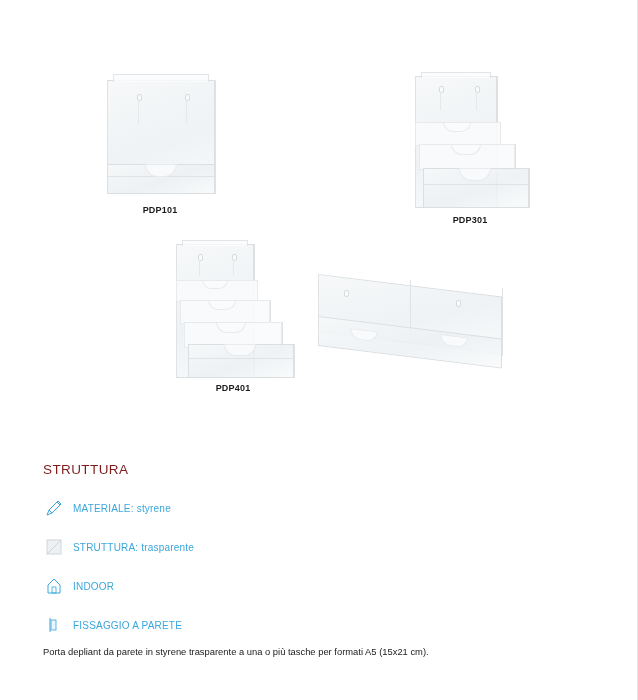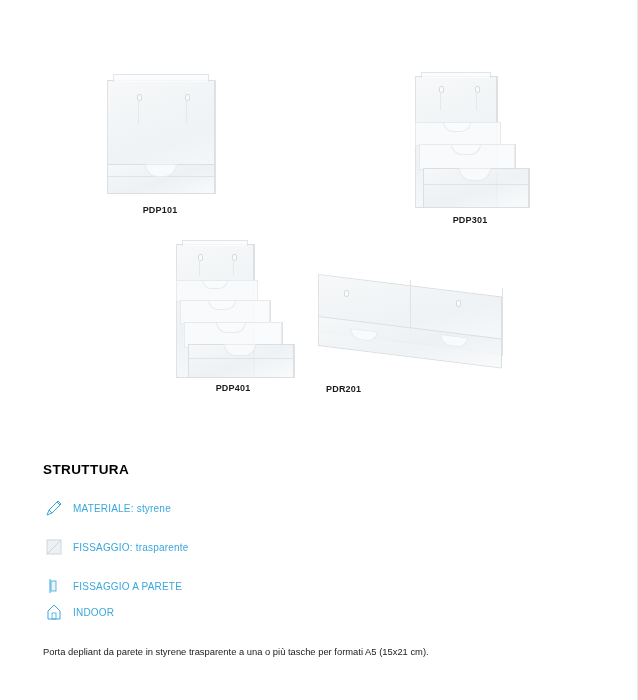--- a/index.html
+++ b/index.html
@@ -77,23 +77,23 @@
   }
 
   
   .struttura {
     position: absolute;
     left: 43px;
     top: 462px;
     width: 560px;
   }
   .struttura-title {
-    color: #000000;
+    color: #7f1d1d;
     font-size: 13.5px;
-    font-weight: bold;
+    font-weight: normal;
     letter-spacing: 0.4px;
     margin: 0 0 18px 0;
   }
   .spec-row {
     display: flex;
     align-items: center;
     height: 26px;
     margin-bottom: 0px;
   }
   .spec-icon {
@@ -224,21 +224,20 @@
 
         <div class="panel faint" style="left:50px; top:66px; width:28px; height:11px; border-radius:0 0 12px 12px; transform: skewY(7deg); transform-origin:left top;"></div>
         <div class="panel faint" style="left:140px; top:72px; width:28px; height:11px; border-radius:0 0 12px 12px; transform: skewY(7deg); transform-origin:left top;"></div>
 
         <div class="edge v" style="left:18px; top:12px; height:68px;"></div>
         <div class="edge v" style="left:202px; top:26px; height:68px;"></div>
 
         <div class="hole" style="left:44px; top:28px;"></div>
         <div class="hole" style="left:156px; top:38px;"></div>
       </div>
-      <div class="caption" style="text-align:left; padding-left:26px;">PDR201</div>
     </div>
 
   </div>
 
   <div class="struttura">
     <div class="struttura-title">STRUTTURA</div>
 
     <div class="spec-row" style="margin-bottom:13px;">
       <span class="spec-icon icon-pen">
         <svg width="22" height="22" viewBox="0 0 22 22">
@@ -250,39 +249,39 @@
       <span class="spec-label">MATERIALE: styrene</span>
     </div>
 
     <div class="spec-row" style="margin-bottom:13px;">
       <span class="spec-icon icon-square">
         <svg width="22" height="22" viewBox="0 0 22 22">
           <rect x="4" y="4" width="14" height="14" fill="#eef1f3" stroke="#cfd6db" stroke-width="1"></rect>
           <path d="M4 18 L18 4" stroke="#cfd6db" stroke-width="1"></path>
         </svg>
       </span>
-      <span class="spec-label">FISSAGGIO: trasparente</span>
+      <span class="spec-label">STRUTTURA: trasparente</span>
+    </div>
+
+    <div class="spec-row" style="margin-bottom:13px;">
+      <span class="spec-icon icon-home">
+        <svg width="22" height="22" viewBox="0 0 22 22">
+          <path d="M5 10 L11 4 L17 10 L17 18 L5 18 Z" fill="none" stroke="#3aa7dc" stroke-width="1"></path>
+          <rect x="9" y="12" width="4" height="6" fill="none" stroke="#3aa7dc" stroke-width="0.8"></rect>
+        </svg>
+      </span>
+      <span class="spec-label">INDOOR</span>
     </div>
 
     <div class="spec-row">
       <span class="spec-icon icon-wall">
         <svg width="22" height="22" viewBox="0 0 22 22">
           <path d="M7 4 L7 18" stroke="#3aa7dc" stroke-width="1"></path>
           <rect x="8" y="6" width="5" height="10" fill="#eaf4fa" stroke="#3aa7dc" stroke-width="0.8"></rect>
         </svg>
       </span>
       <span class="spec-label">FISSAGGIO A PARETE</span>
     </div>
-
-    <div class="spec-row" style="margin-bottom:13px;">
-      <span class="spec-icon icon-home">
-        <svg width="22" height="22" viewBox="0 0 22 22">
-          <path d="M5 10 L11 4 L17 10 L17 18 L5 18 Z" fill="none" stroke="#3aa7dc" stroke-width="1"></path>
-          <rect x="9" y="12" width="4" height="6" fill="none" stroke="#3aa7dc" stroke-width="0.8"></rect>
-        </svg>
-      </span>
-      <span class="spec-label">INDOOR</span>
-    </div>
   </div>
 
   <div class="description">Porta depliant da parete in styrene trasparente a una o più tasche per formati A5 (15x21 cm).</div>
 
 </div>
 
 </body></html>

